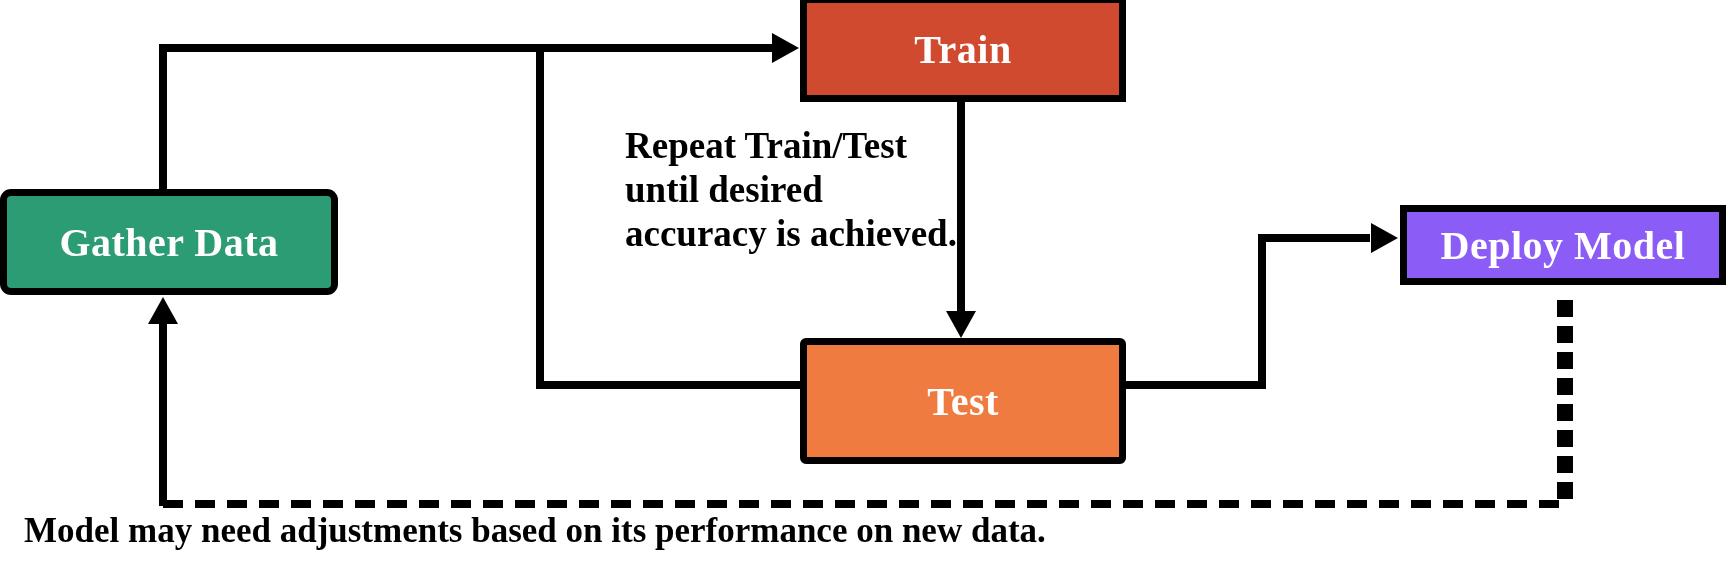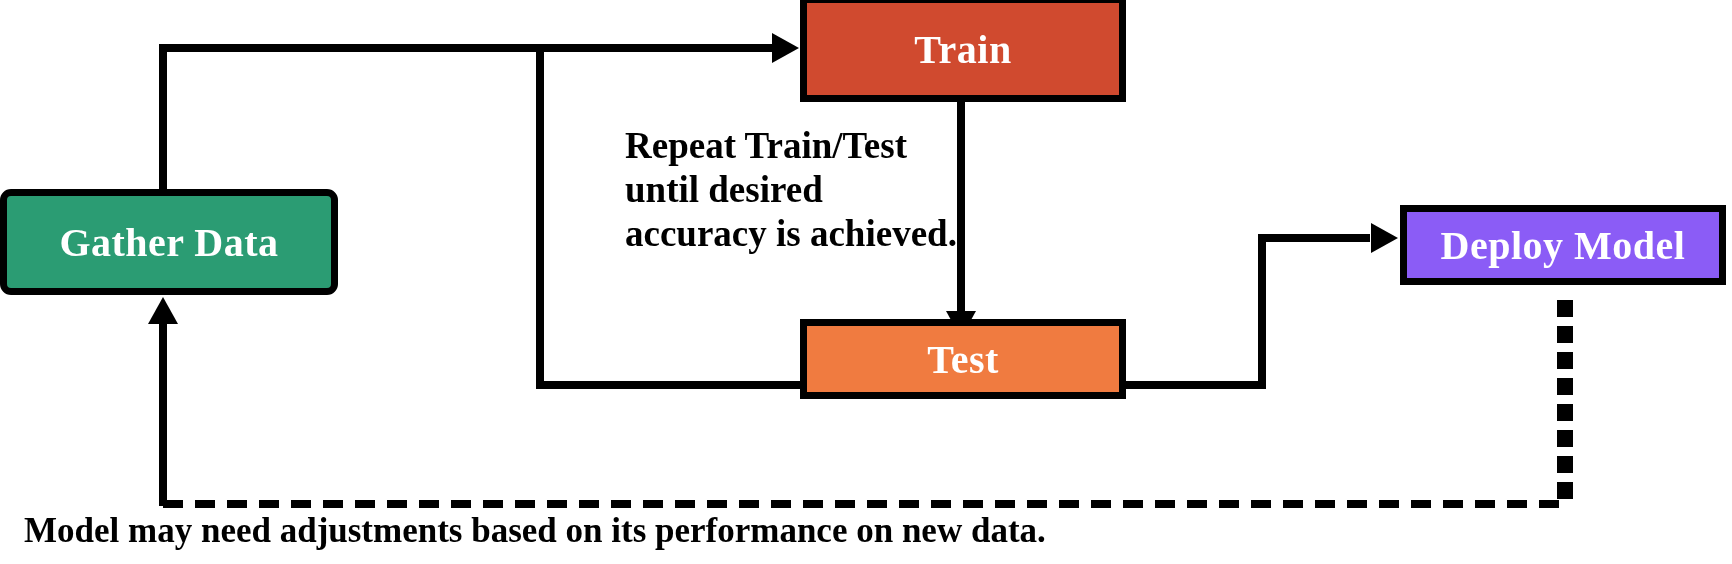--- a/index.html
+++ b/index.html
@@ -93,21 +93,21 @@
   <div class="arrow arrow-up" style="left:148px; top:297px;"></div>
 
   <div class="node" style="left: 800px; top: -4px; width: 326px; height: 106px; background-color: rgb(208, 74, 47);">
     <span class="node-label">Train</span>
   </div>
 
   <div class="node" style="left: 0px; top: 189px; width: 338px; height: 106px; background-color: rgb(43, 156, 115); border-radius: 11px;">
     <span class="node-label">Gather Data</span>
   </div>
 
-  <div class="node" style="left: 800px; top: 319px; width: 326px; height: 80px; background-color: rgb(240, 123, 64);">
+  <div class="node" style="left: 800px; top: 338px; width: 326px; height: 126px; background-color: rgb(240, 123, 64); border-radius: 6px;">
     <span class="node-label">Test</span>
   </div>
 
   <div class="node" style="left: 1400px; top: 185px; width: 326px; height: 80px; background-color: #8b5cf6; margin-top: 20px;">
     <span class="node-label">Deploy Model</span>
   </div>
 
   <div class="loop-note">Repeat Train/Test
 until desired
 accuracy is achieved.</div>

